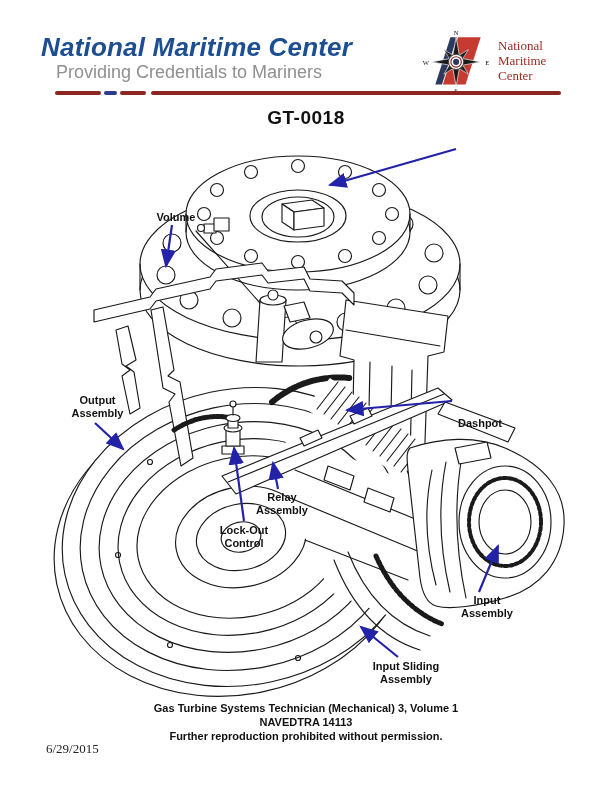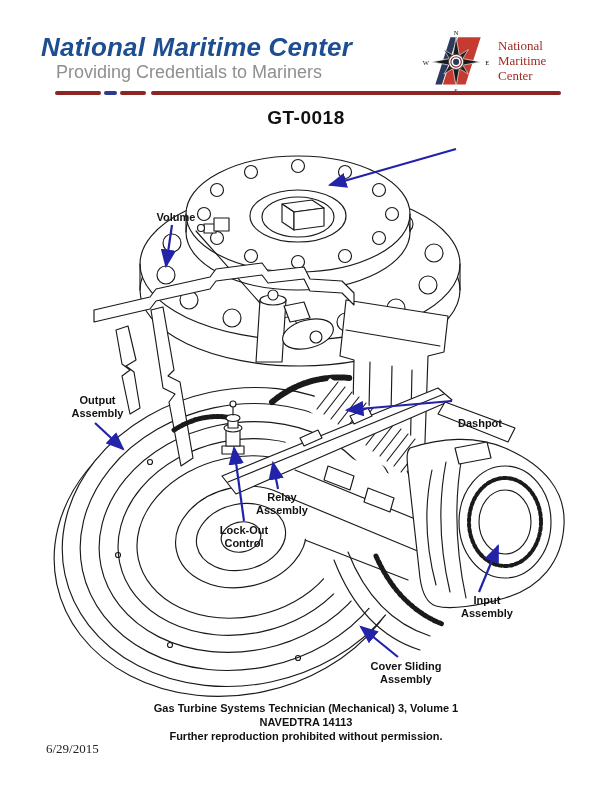--- a/index.html
+++ b/index.html
@@ -262,21 +262,21 @@
   </div>
   <div class="callout" style="left:210px;top:524px;width:68px;">
     <div>Lock-Out</div>
     <div>Control</div>
   </div>
   <div class="callout" style="left:455px;top:594px;width:64px;">
     <div>Input</div>
     <div>Assembly</div>
   </div>
   <div class="callout" style="left:363px;top:660px;width:86px;">
-    <div>Cover Sliding</div>
+    <div>Input Sliding</div>
     <div>Assembly</div>
   </div>
 
   <div class="footer">
     <div>Gas Turbine Systems Technician (Mechanical) 3, Volume 1</div>
     <div>NAVEDTRA 14113</div>
     <div>Further reproduction prohibited without permission.</div>
   </div>
   <div class="date">6/29/2015</div>
 

